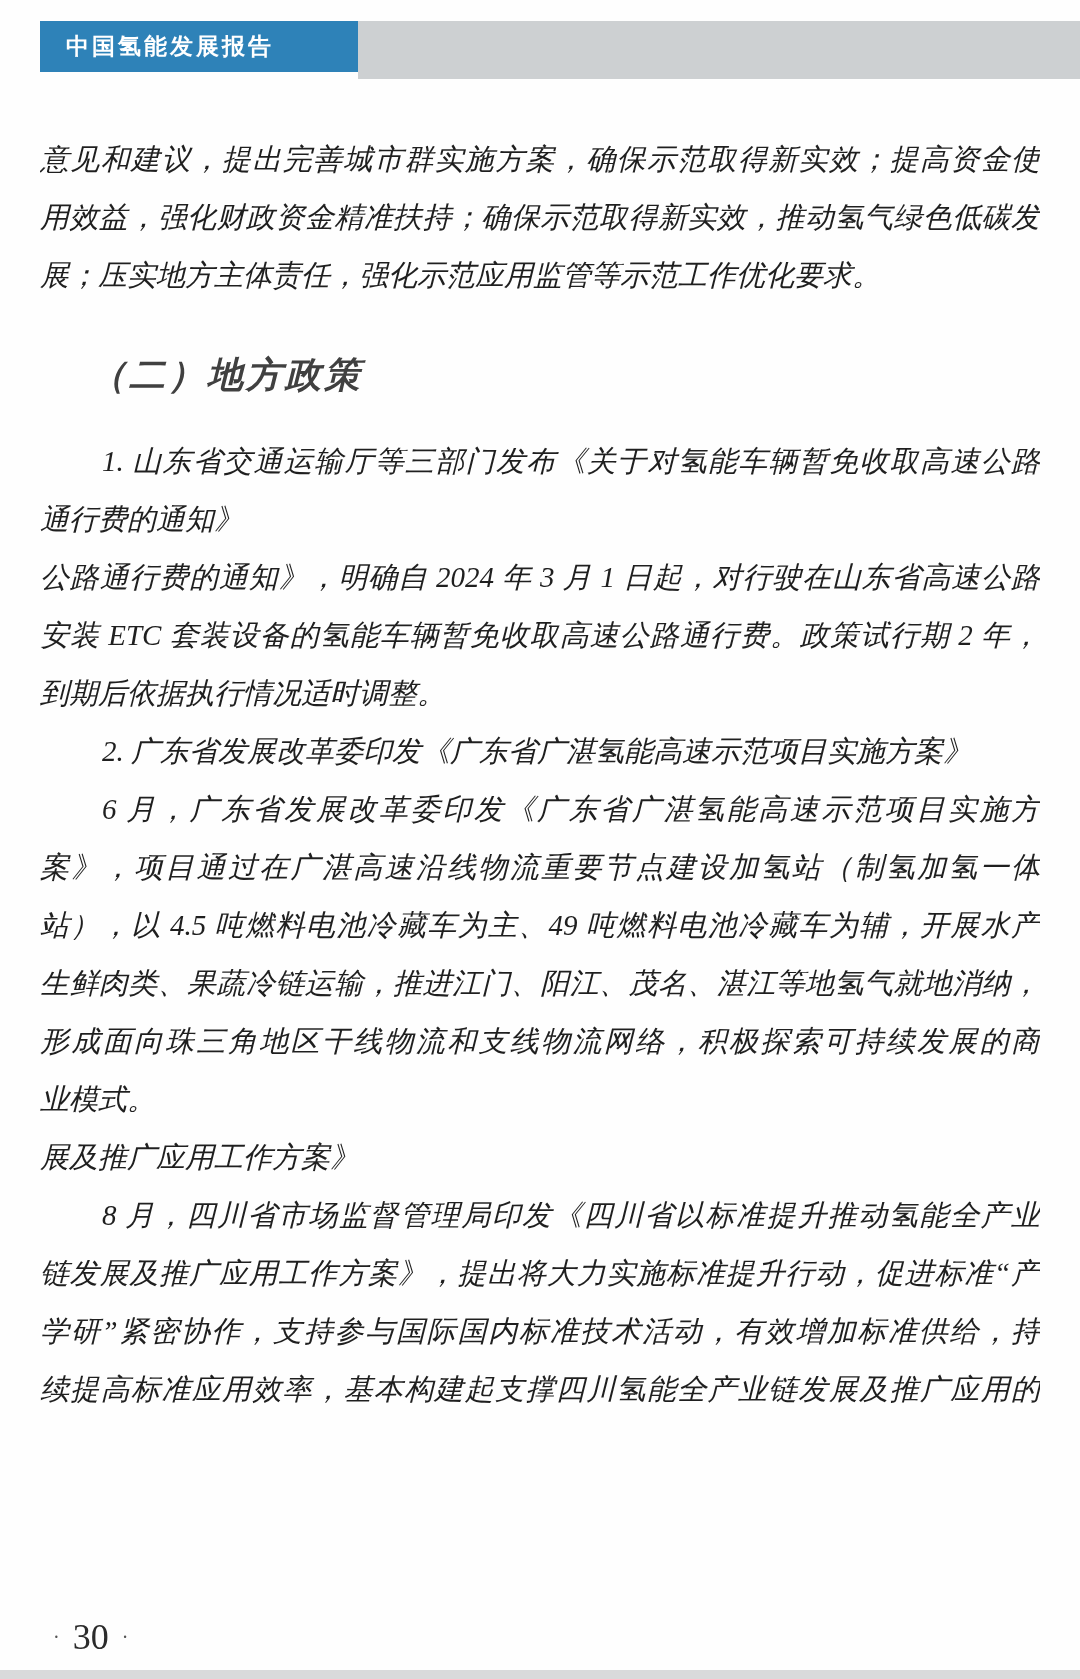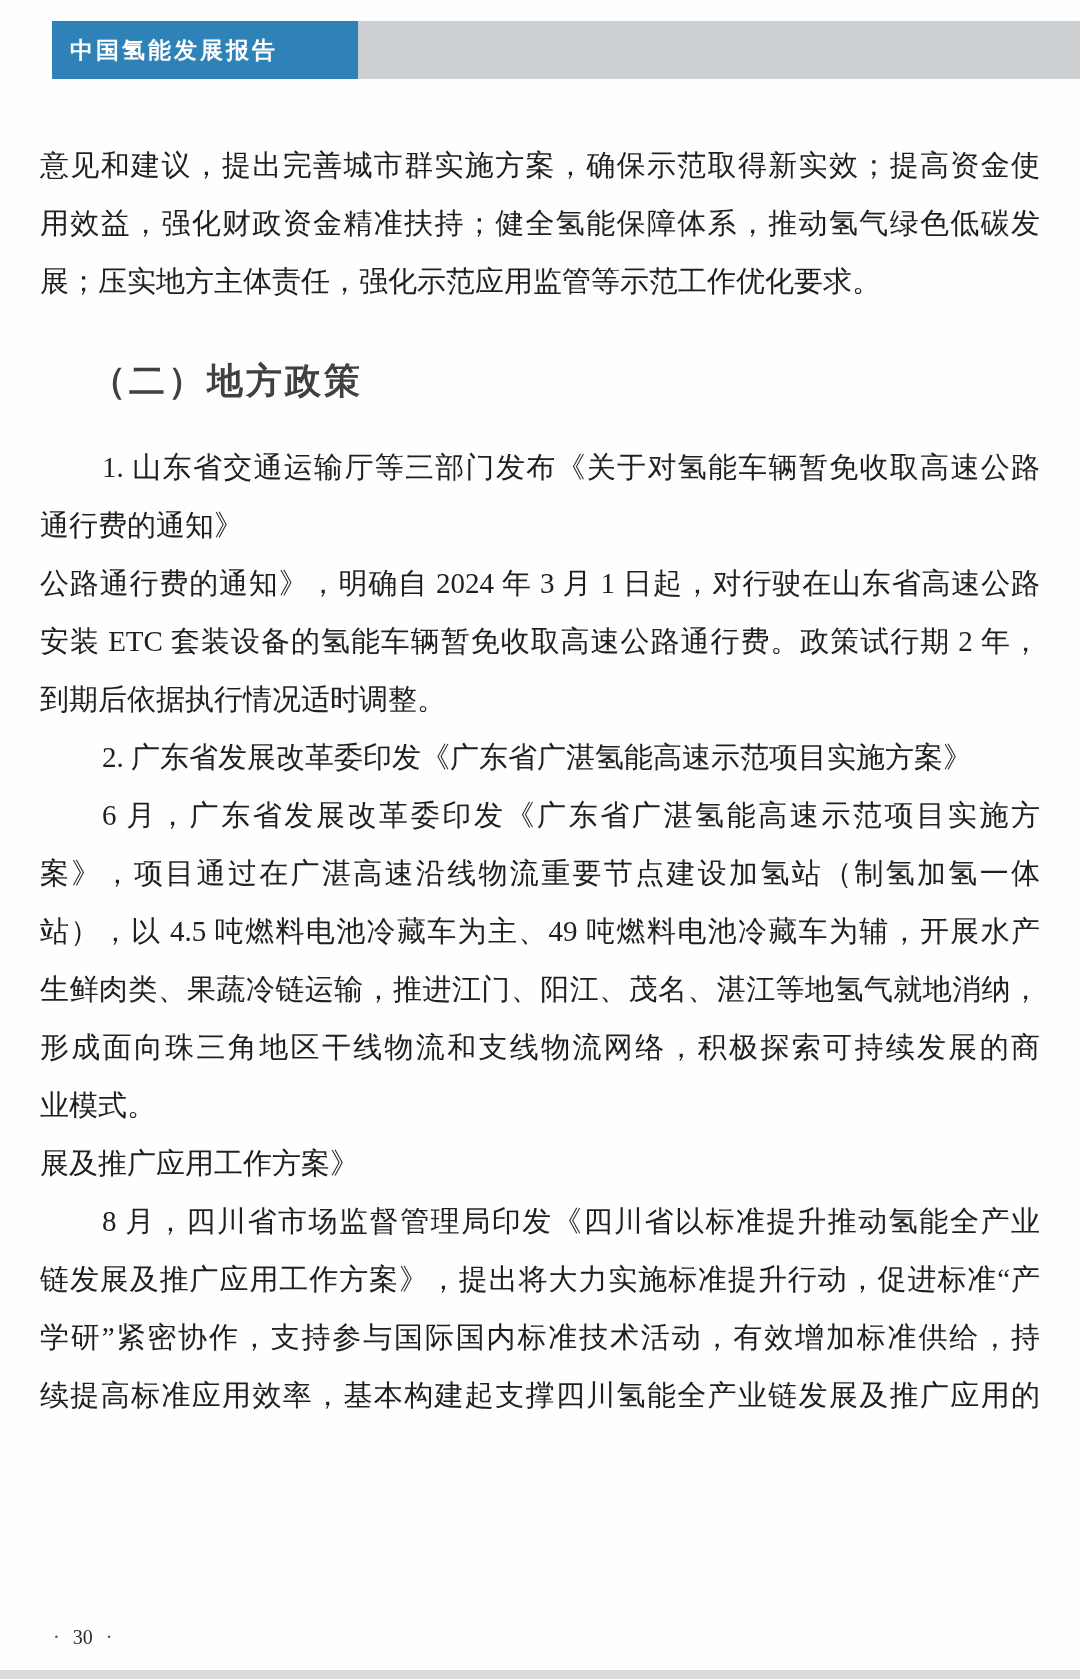--- a/index.html
+++ b/index.html
@@ -9,38 +9,38 @@
     height: 1679px;
     background: #fefefe;
     overflow: hidden;
     font-family: "Liberation Serif", "DejaVu Serif", serif;
     color: #1f1f1f;
   }
 
   
   .header { position: absolute; top: 21px; left: 40px; right: 0; height: 58px; }
   .header-title-box {
-    position: absolute; left: 12px; top: 0;
-    width: 318px; height: 58px;
+    position: absolute; left: 0; top: 0;
+    width: 318px; height: 51px;
     background: #2e82b8;
     display: flex; align-items: center;
-    padding-left: 18px; box-sizing: border-box;
+    padding-left: 26px; box-sizing: border-box;
   }
   .header-title {
     color: #ffffff;
     font-family: "Liberation Sans", "DejaVu Sans", sans-serif;
     font-weight: bold;
     font-size: 23px;
     letter-spacing: 3px;
     white-space: nowrap;
   }
   .header-gray { position: absolute; left: 318px; right: 0; top: 0; height: 58px; background: #cdd0d2; }
 
   
-  .content { position: absolute; left: 40px; top: 136px; width: 1000px; }
+  .content { position: absolute; left: 40px; top: 130px; width: 1000px; font-style: italic; }
   .line {
     height: 58px;
     line-height: 58px;
     font-size: 29px;
     white-space: nowrap;
   }
   .j { text-align: justify; text-align-last: justify; text-justify: inter-character; white-space: normal; overflow: hidden; }
   .l { text-align: left; }
   .ind { text-indent: 62px; }
 
@@ -57,40 +57,40 @@
   }
 
   
   .footer {
     position: absolute; left: 40px; top: 1614px;
     height: 46px; line-height: 46px;
     font-size: 30px; color: #2b2b2b;
     display: flex; align-items: center;
   }
   .footer .dot { font-size: 20px; color: #555; margin: 0 13px; }
-  .footer .num { font-size: 20px; }
+  .footer .num { font-size: 36px; }
 
   .bottom-strip { position: absolute; left: 0; bottom: 0; width: 100%; height: 9px; background: #d9dadb; }
 </style>
 </head>
 <body>
 
 <div class="page">
 
   <div class="header">
     <div class="header-title-box">
       <span class="header-title">中国氢能发展报告</span>
     </div>
     <div class="header-gray"></div>
   </div>
 
   <div class="content">
 
     <div class="line j">意见和建议，提出完善城市群实施方案，确保示范取得新实效；提高资金使</div>
-    <div class="line j">用效益，强化财政资金精准扶持；健全氢能保障体系，推动氢气绿色低碳发</div>
+    <div class="line j">用效益，强化财政资金精准扶持；确保示范取得新实效，推动氢气绿色低碳发</div>
     <div class="line l">展；压实地方主体责任，强化示范应用监管等示范工作优化要求。</div>
 
     <div class="heading">（二）地方政策</div>
 
     <div class="line j ind">1. 山东省交通运输厅等三部门发布《关于对氢能车辆暂免收取高速公路</div>
     <div class="line l">通行费的通知》</div>
     <div class="line j">公路通行费的通知》，明确自 2024 年 3 月 1 日起，对行驶在山东省高速公路</div>
     <div class="line j">安装 ETC 套装设备的氢能车辆暂免收取高速公路通行费。政策试行期 2 年，</div>
     <div class="line l">到期后依据执行情况适时调整。</div>
 

